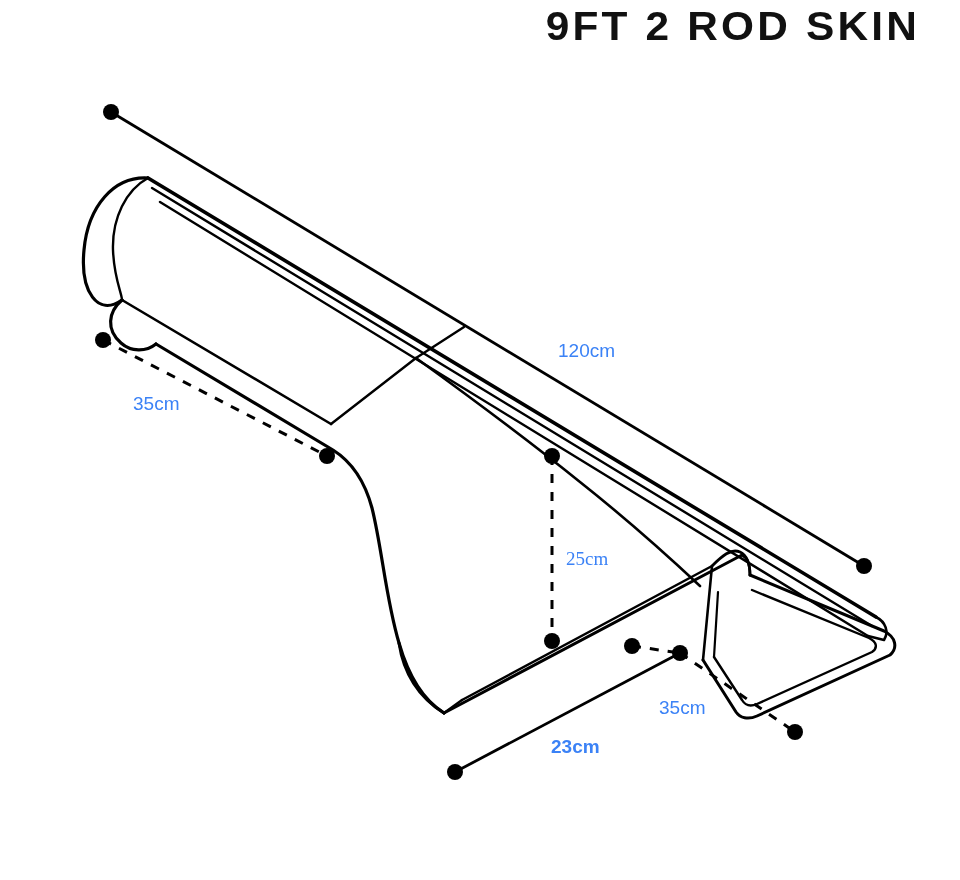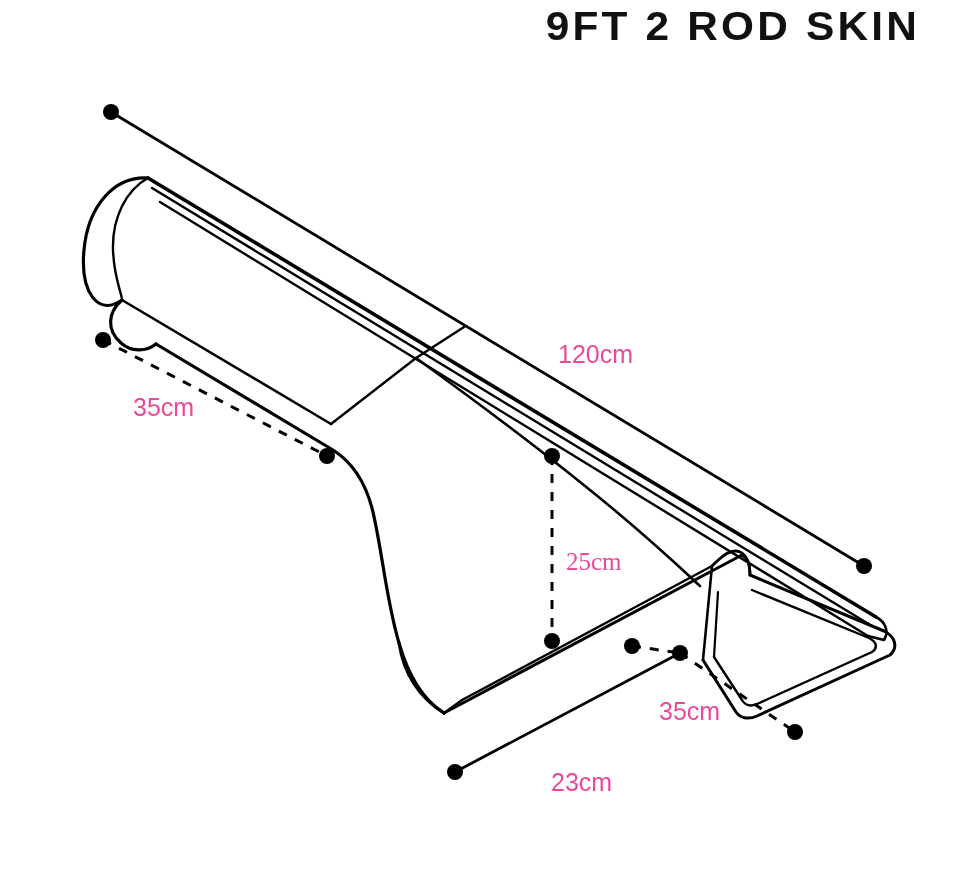--- a/index.html
+++ b/index.html
@@ -34,31 +34,31 @@
     letter-spacing: 3px;
     color: #111111;
     transform: scaleX(1.06);
     transform-origin: right top;
     white-space: nowrap;
     user-select: none;
   }
   .dim-label {
     position: absolute;
     font-family: "Liberation Sans", sans-serif;
-    font-size: 25px;
+    font-size: 19px;
     font-weight: 400;
-    color: #ec4899;
+    color: #3b82f6;
     white-space: nowrap;
     user-select: none;
   }
   .dim-120 { left: 558px; top: 340px; }
   .dim-35-left { left: 133px; top: 393px; }
   .dim-25 { left: 566px; top: 548px; font-family: Liberation Serif, serif; }
   .dim-35-right { left: 659px; top: 697px; }
-  .dim-23 { left: 551px; top: 768px; }
+  .dim-23 { left: 551px; top: 736px; font-weight: bold; }
 </style>
 </head>
 <body>
 
 <div id="page">
 
   <div class="title-text">9FT 2 ROD SKIN</div>
 
   <svg id="diagram-svg" viewBox="0 0 960 880">
 

